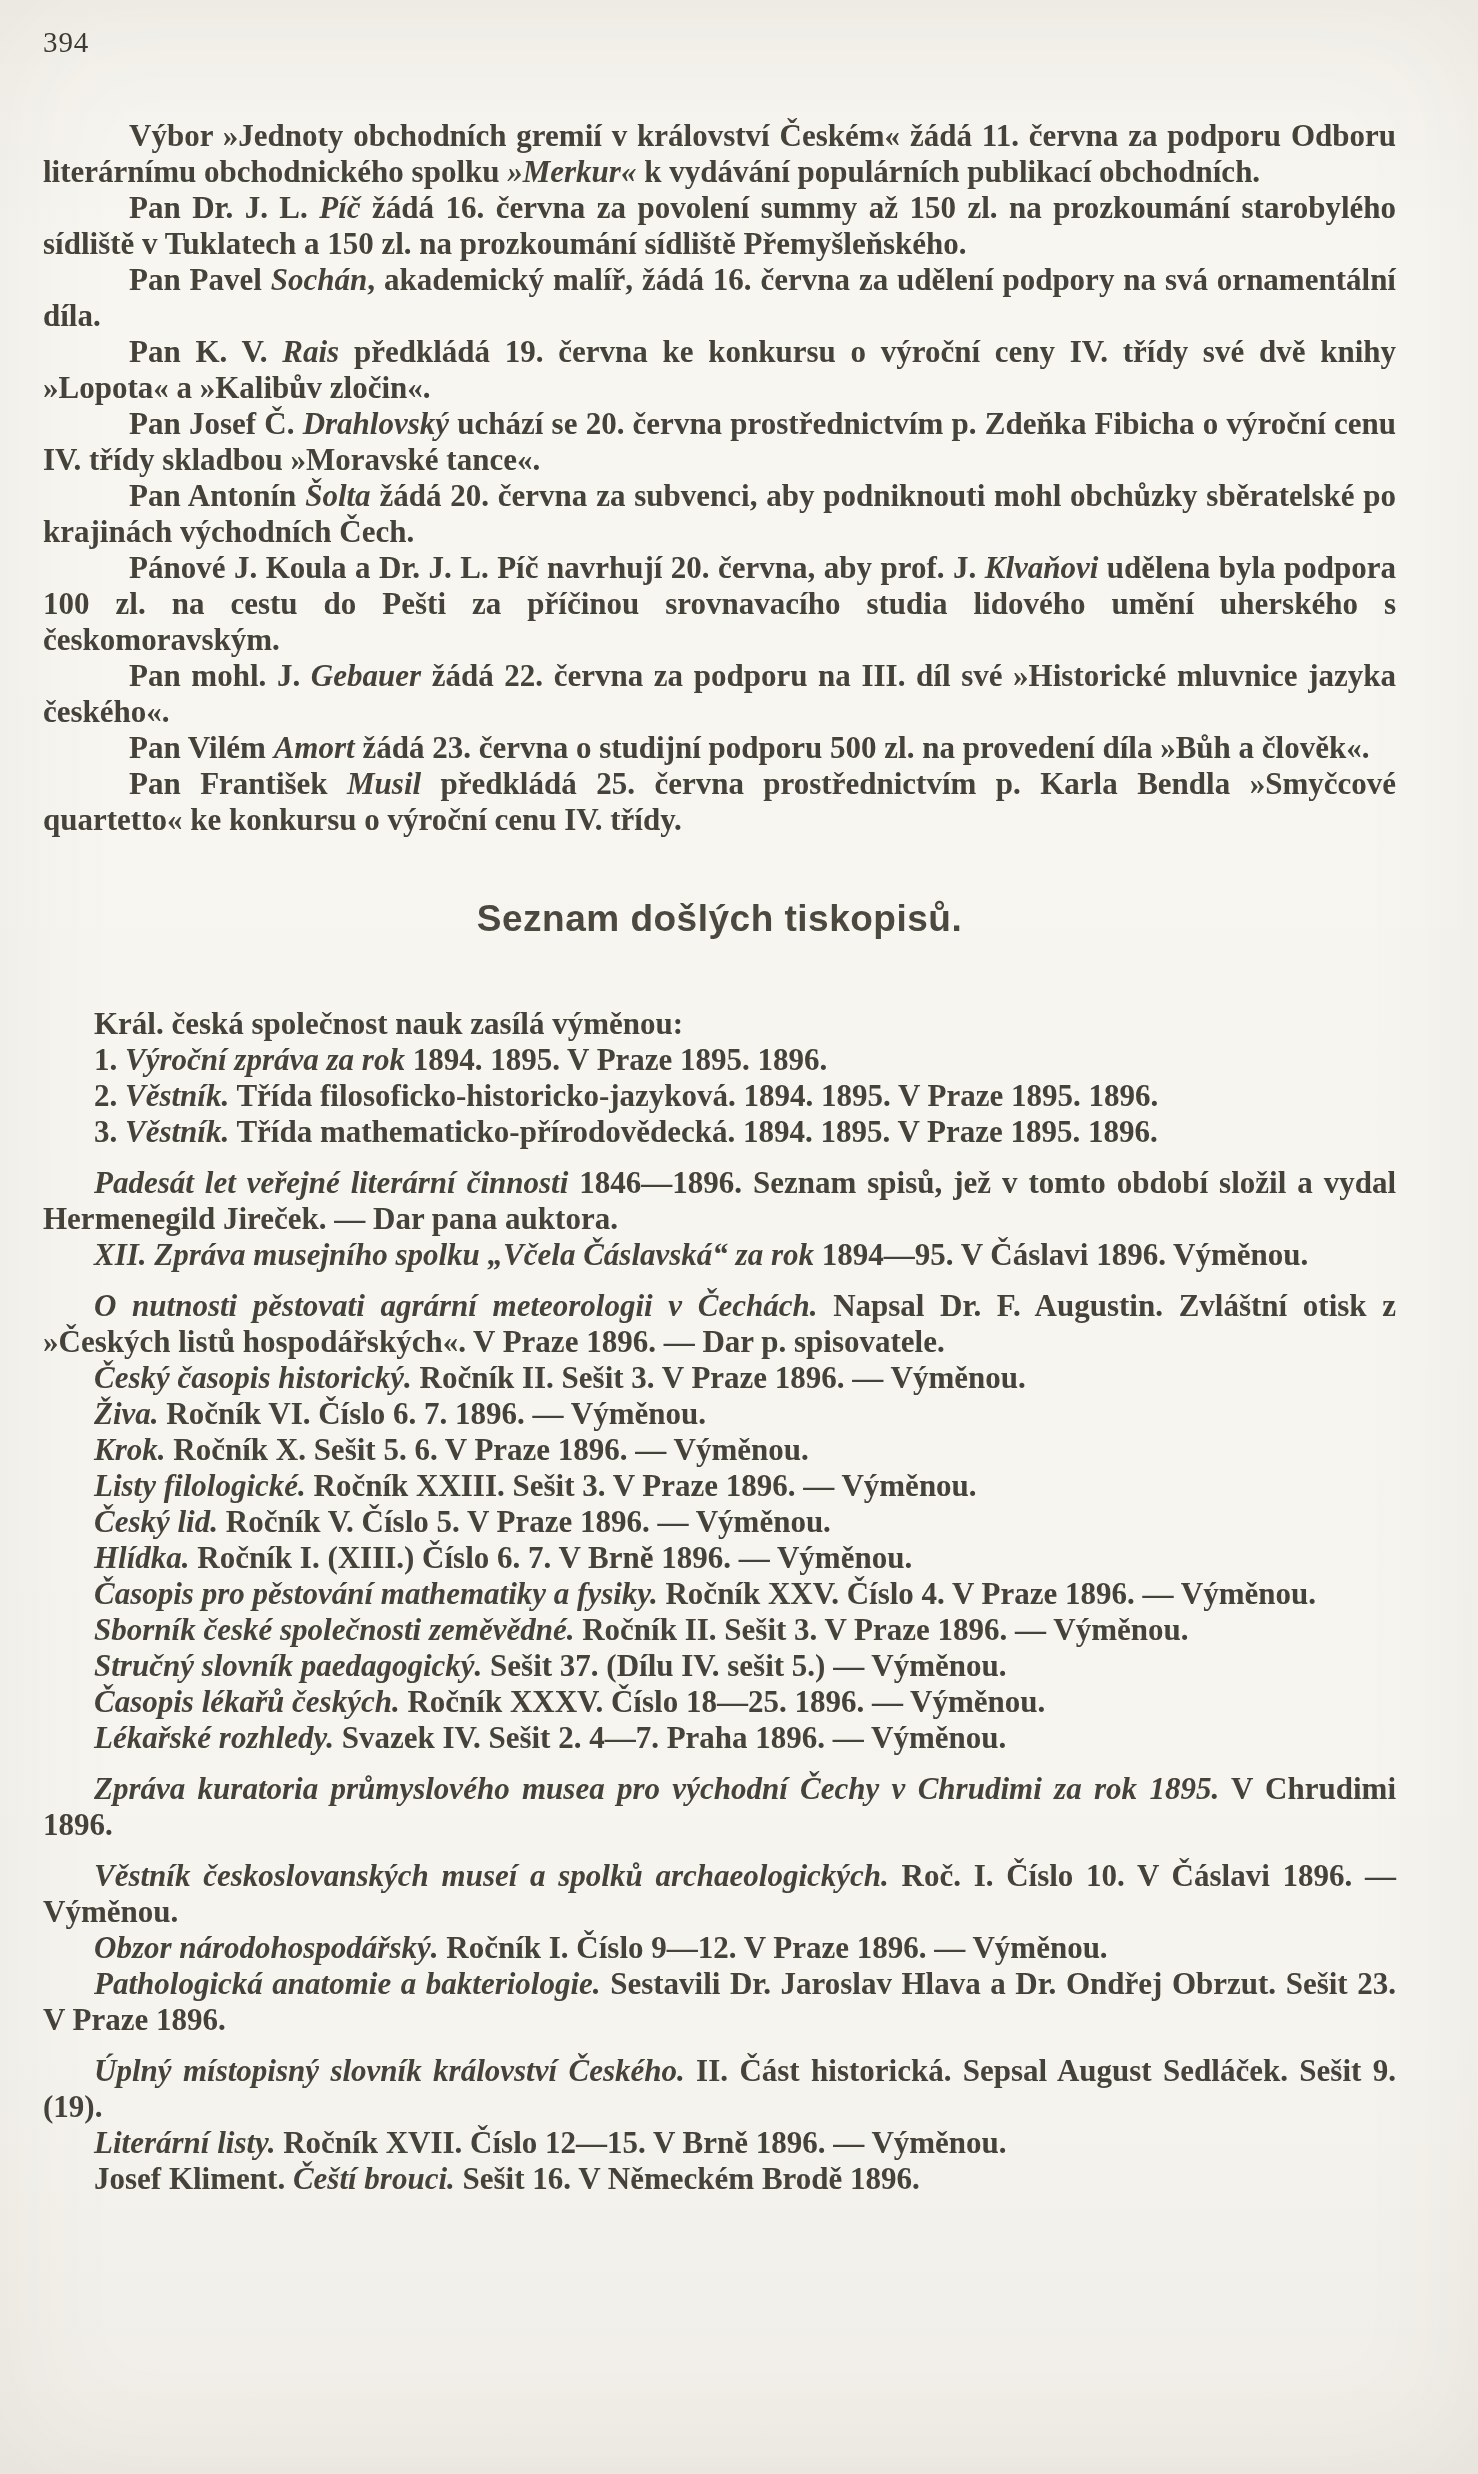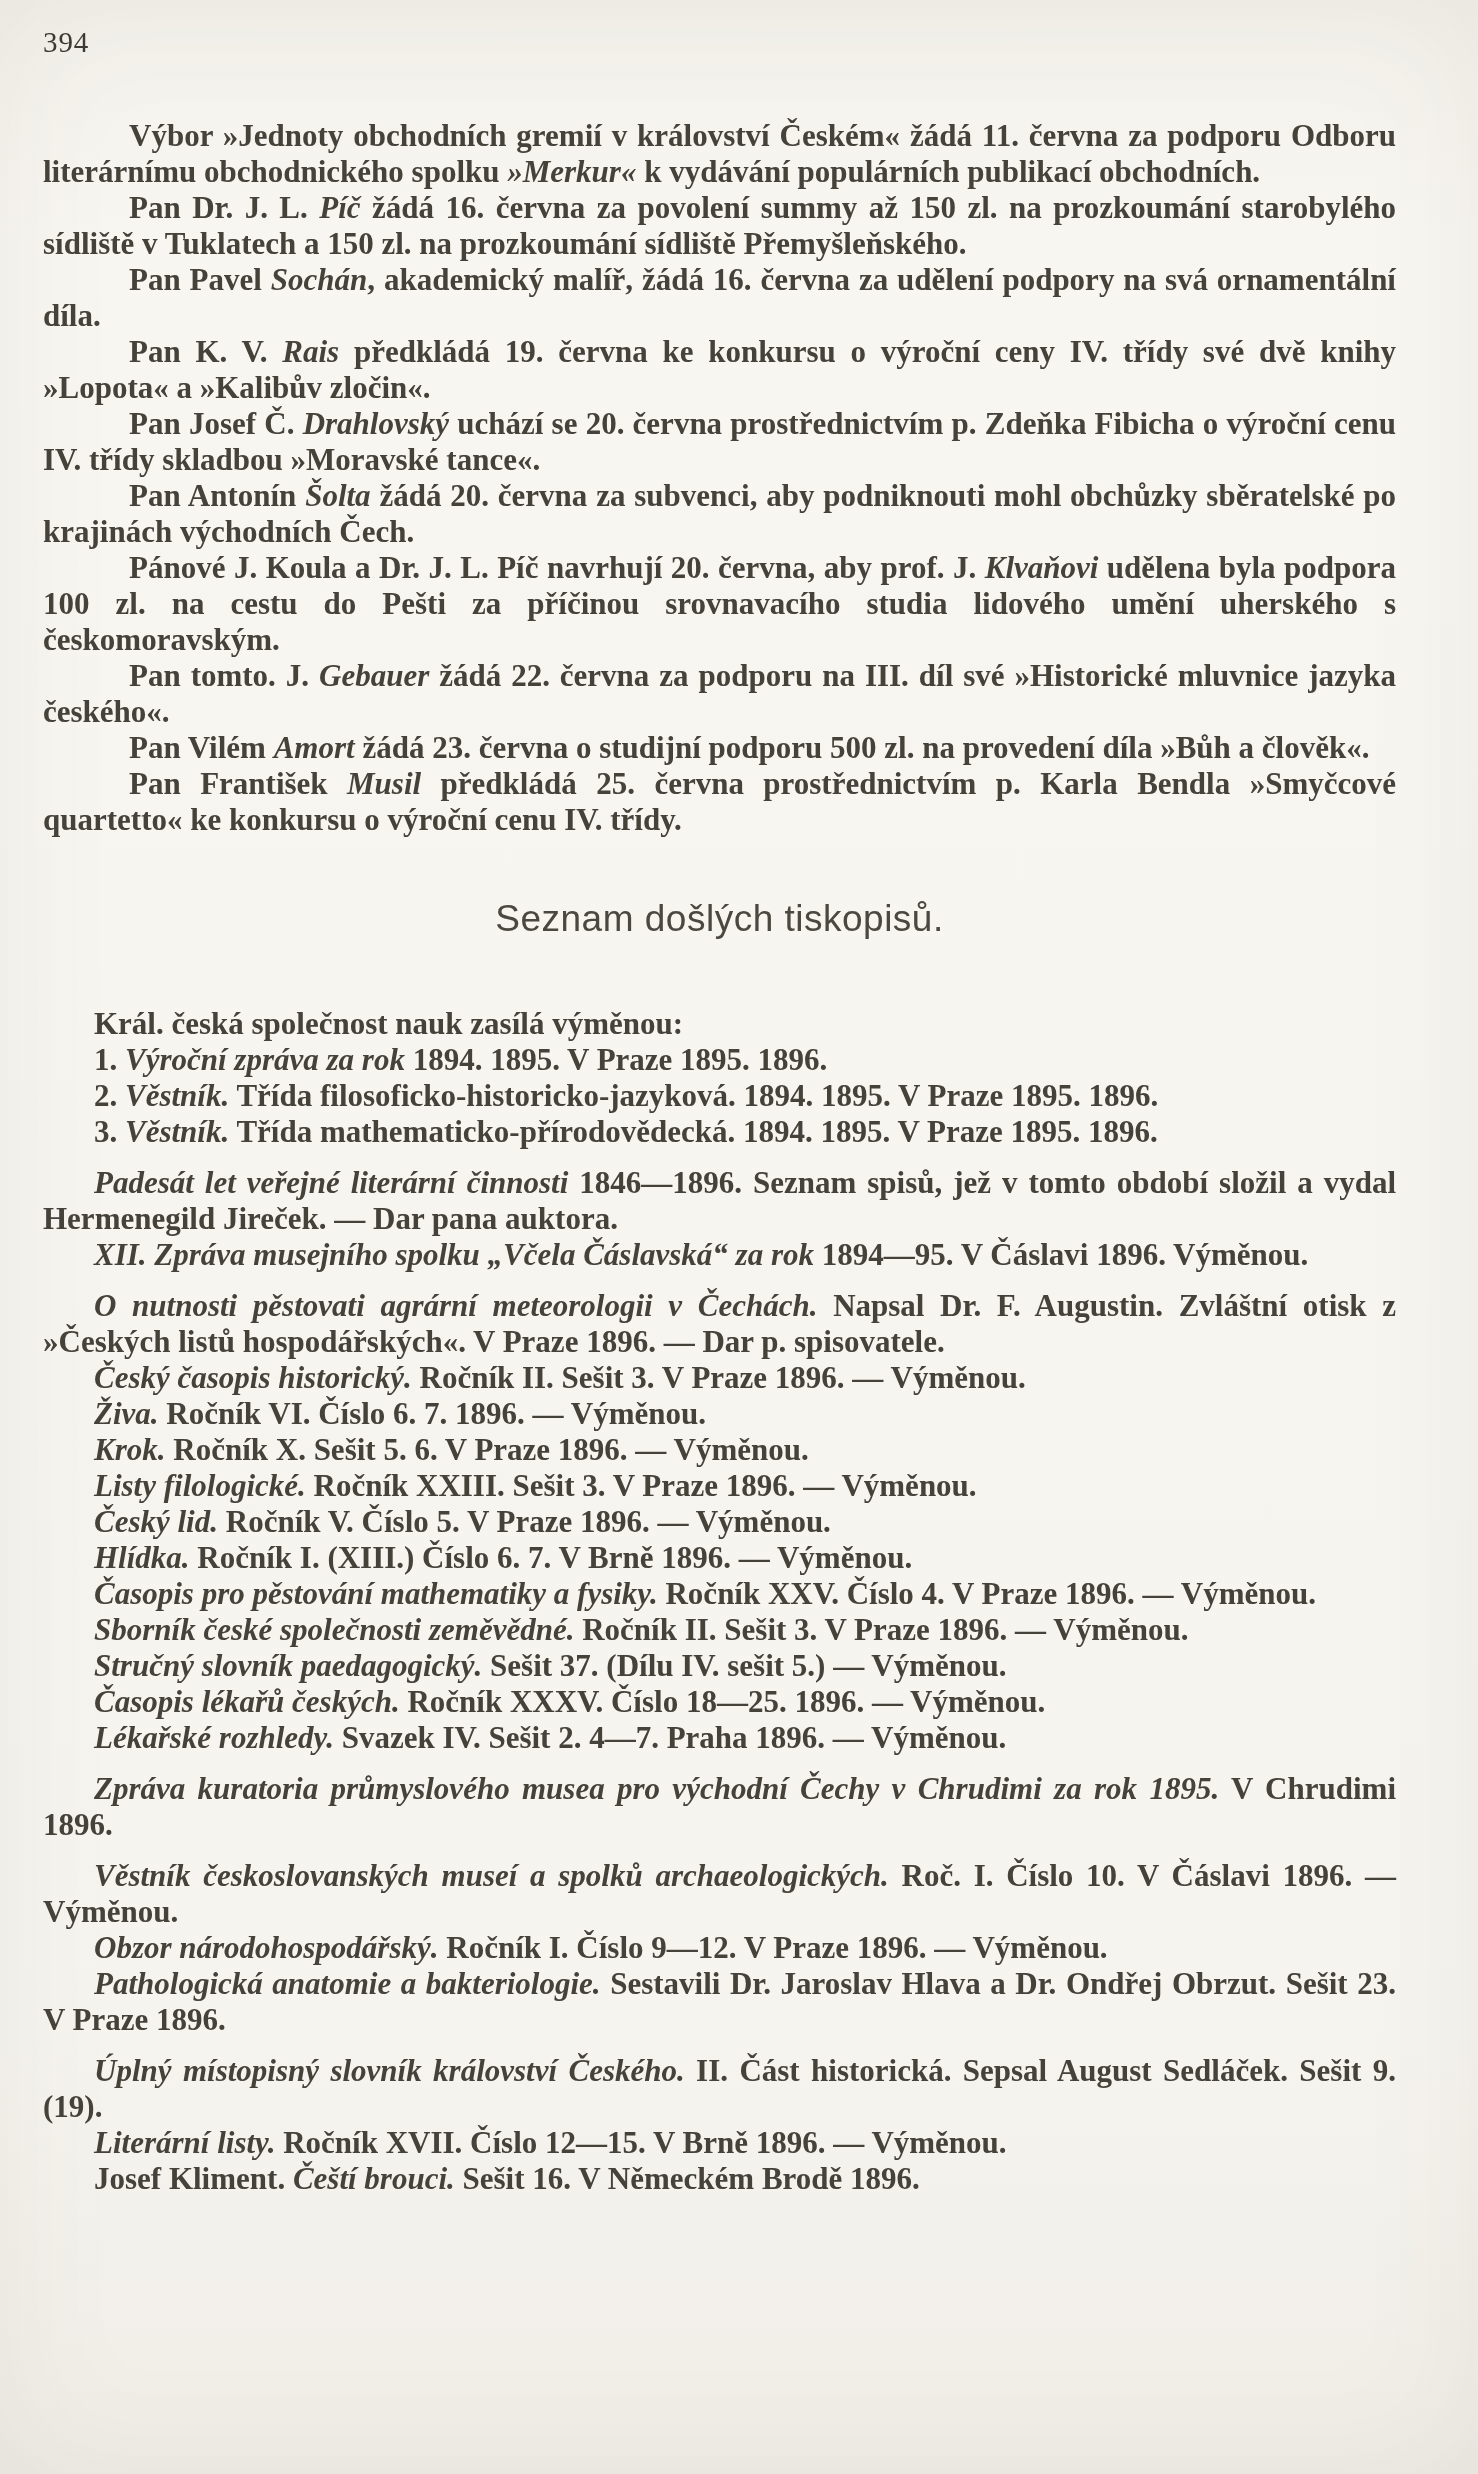--- a/index.html
+++ b/index.html
@@ -32,21 +32,21 @@
     text-indent: 86px;
     line-height: 36px;
     color: #45423a;
     font-weight: bold;
   }
   .received .para { text-indent: 51px; }
   .gap { margin-top: 15px; }
   .it { font-style: italic; }
   .heading {
     font-family: "Liberation Sans", "DejaVu Sans", sans-serif;
-    font-weight: normal;
+    font-weight: bold;
     font-size: 37px;
     letter-spacing: 0.5px;
     text-align: center;
     color: #4b483f;
     margin: 60px 0 66px 0;
   }
 </style>
 </head>
 <body>
 
@@ -55,21 +55,21 @@
   <div class="page-number">394</div>
 
   <section class="minutes">
     <p class="para"><span>Výbor »Jednoty obchodních gremií v království Českém« žádá 11. června za podporu Odboru literárnímu obchodnického spolku </span><span class="it">»Merkur«</span><span> k vydávání populárních publikací obchodních.</span></p>
     <p class="para"><span>Pan Dr. J. L. </span><span class="it">Píč</span><span> žádá 16. června za povolení summy až 150 zl. na prozkoumání starobylého sídliště v Tuklatech a 150 zl. na prozkoumání sídliště Přemyšleňského.</span></p>
     <p class="para"><span>Pan Pavel </span><span class="it">Sochán</span><span>, akademický malíř, žádá 16. června za udělení podpory na svá ornamentální díla.</span></p>
     <p class="para"><span>Pan K. V. </span><span class="it">Rais</span><span> předkládá 19. června ke konkursu o výroční ceny IV. třídy své dvě knihy »Lopota« a »Kalibův zločin«.</span></p>
     <p class="para"><span>Pan Josef Č. </span><span class="it">Drahlovský</span><span> uchází se 20. června prostřednictvím p. Zdeňka Fibicha o výroční cenu IV. třídy skladbou »Moravské tance«.</span></p>
     <p class="para"><span>Pan Antonín </span><span class="it">Šolta</span><span> žádá 20. června za subvenci, aby podniknouti mohl obchůzky sběratelské po krajinách východních Čech.</span></p>
     <p class="para"><span>Pánové J. Koula a Dr. J. L. Píč navrhují 20. června, aby prof. J. </span><span class="it">Klvaňovi</span><span> udělena byla podpora 100 zl. na cestu do Pešti za příčinou srovnavacího studia lidového umění uherského s českomoravským.</span></p>
-    <p class="para"><span>Pan tomto. J. </span><span class="it">Gebauer</span><span> žádá 22. června za podporu na III. díl své »Historické mluvnice jazyka českého«.</span></p>
+    <p class="para"><span>Pan mohl. J. </span><span class="it">Gebauer</span><span> žádá 22. června za podporu na III. díl své »Historické mluvnice jazyka českého«.</span></p>
     <p class="para"><span>Pan Vilém </span><span class="it">Amort</span><span> žádá 23. června o studijní podporu 500 zl. na provedení díla »Bůh a člověk«.</span></p>
     <p class="para"><span>Pan František </span><span class="it">Musil</span><span> předkládá 25. června prostřednictvím p. Karla Bendla »Smyčcové quartetto« ke konkursu o výroční cenu IV. třídy.</span></p>
   </section>
 
   <h1 class="heading">Seznam došlých tiskopisů.</h1>
 
   <section class="received">
     <p class="para"><span>Král. česká společnost nauk zasílá výměnou:</span></p>
     <p class="para"><span>1. </span><span class="it">Výroční zpráva za rok</span><span> 1894. 1895. V Praze 1895. 1896.</span></p>
     <p class="para"><span>2. </span><span class="it">Věstník.</span><span> Třída filosoficko-historicko-jazyková. 1894. 1895. V Praze 1895. 1896.</span></p>

